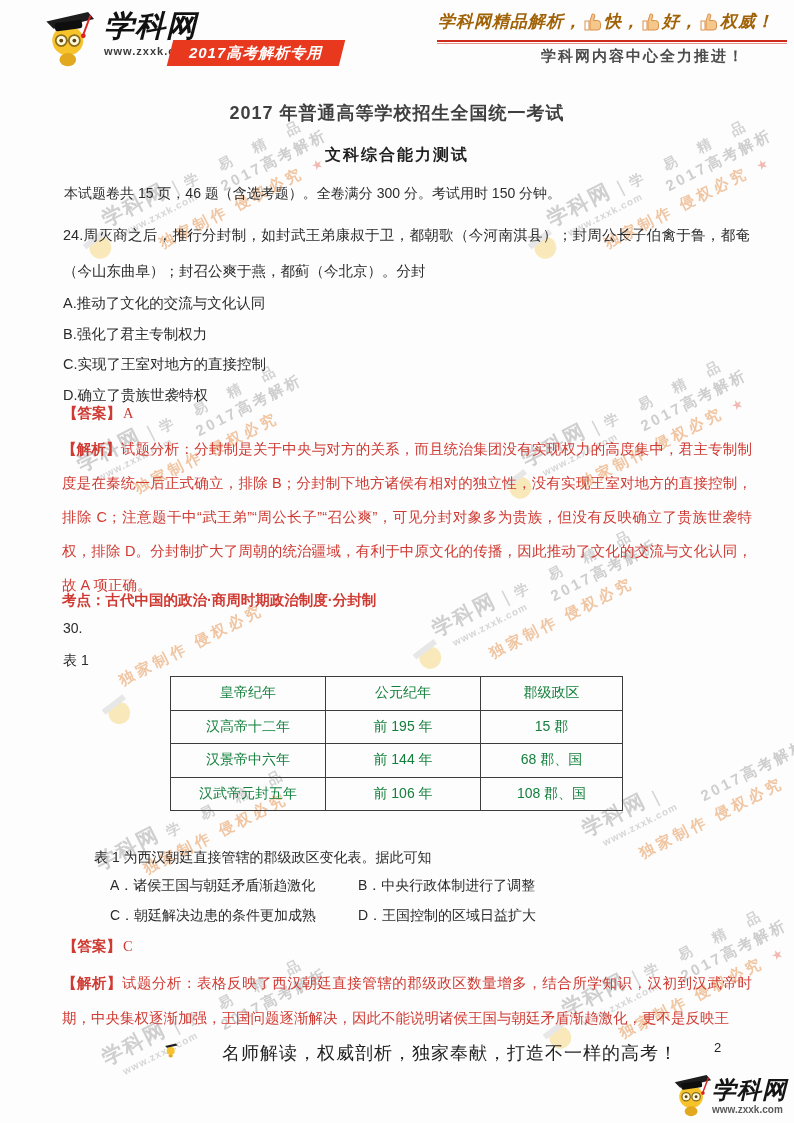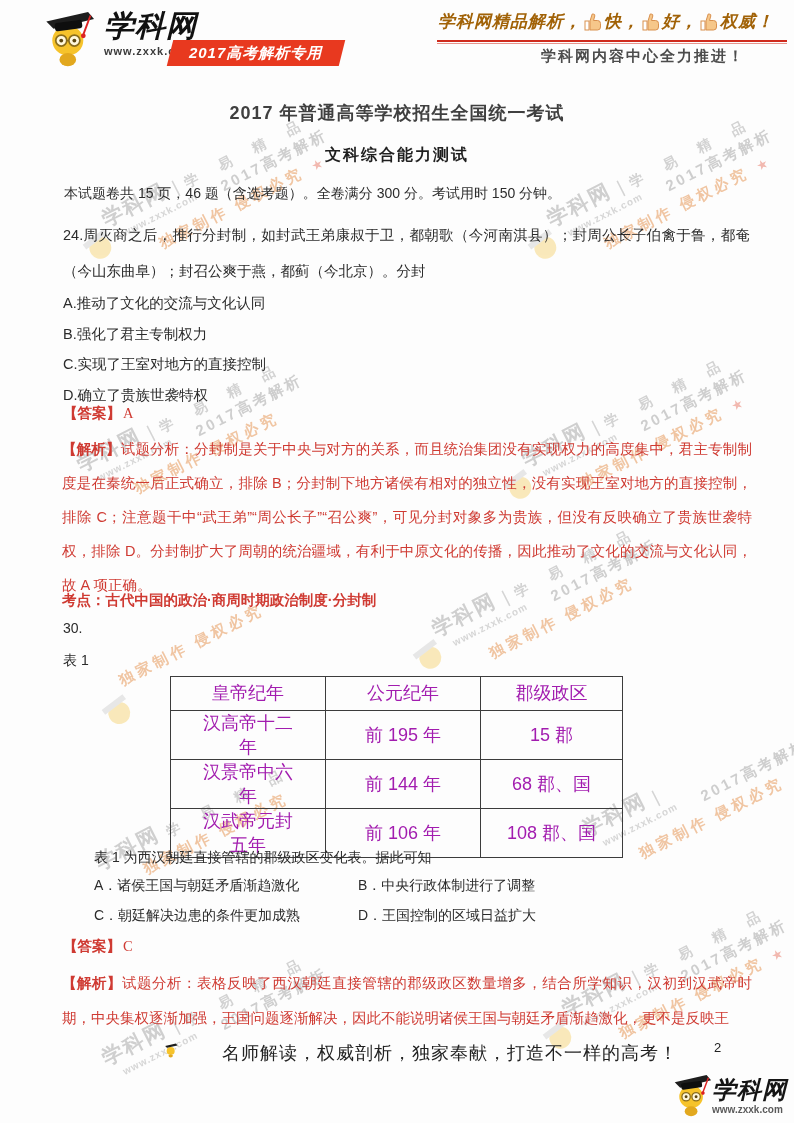--- a/index.html
+++ b/index.html
@@ -57,25 +57,25 @@
   .ans { font-size:14.5px; font-weight:bold; }
   .ans .ans-val { font-weight:normal; font-family:"Liberation Serif","DejaVu Serif",serif; margin-left:2px; }
   .ans24 { top:404px; left:63px; }
   .ana24 { top:432px; left:62px; right:42px; font-size:14.5px; line-height:34px; text-align:justify; }
   .focus24 { top:591px; left:62px; font-size:14.5px; font-weight:bold; }
   .qnum25 { top:620px; left:63px; font-size:14px; }
   .tlabel { top:652px; left:63px; font-size:14px; }
   table.t25 { top:676px; left:170px; position:absolute; border-collapse:collapse; z-index:2;
               background:transparent; }
   table.t25 td { border:1px solid #3c3c3c; height:33.5px; text-align:center; vertical-align:middle;
-                 font-size:18px; color:#a21caf; padding:0 24px; }
+                 font-size:14px; color:#15803d; padding:0 24px; }
   table.t25 col.c1 { width:155px; } table.t25 col.c2 { width:155px; } table.t25 col.c3 { width:142px; }
   .stem25 { top:849px; left:94px; font-size:14px; }
   .optrow { font-size:14px; }
-  .optrow .oa { position:absolute; left:94px; white-space:nowrap; }
+  .optrow .oa { position:absolute; left:110px; white-space:nowrap; }
   .optrow .ob { position:absolute; left:358px; white-space:nowrap; }
   .row1 { top:877px; } .row2 { top:907px; }
   .ans25 { top:937px; left:63px; }
   .ana25 { top:966px; left:62px; right:42px; font-size:14.5px; line-height:35px; text-align:justify; }
 
   
   .foot-slogan { top:1041px; left:222px; font-size:18px; color:#222; letter-spacing:1px; }
   .foot-mascot { top:1042px; left:164px; }
   .foot-page { top:1040px; left:714px; font-size:13px; color:#222; }
   .bottom-logo { top:1070px; left:672px; display:flex; align-items:center; }

